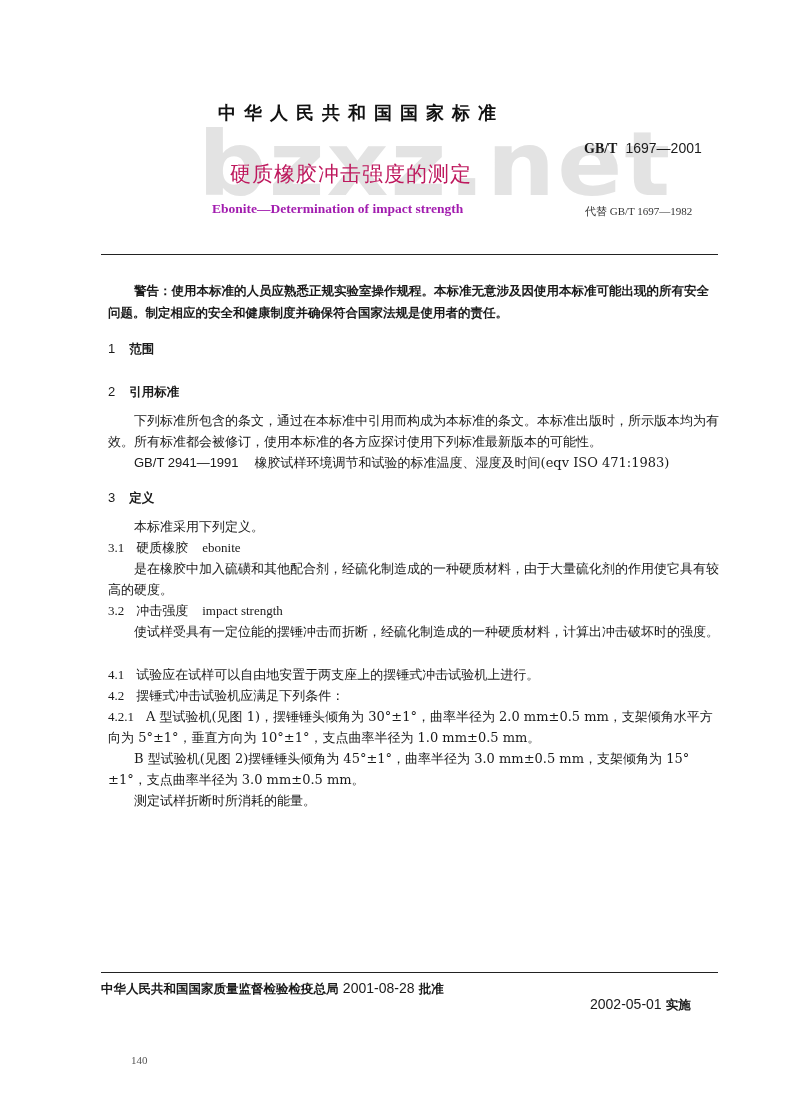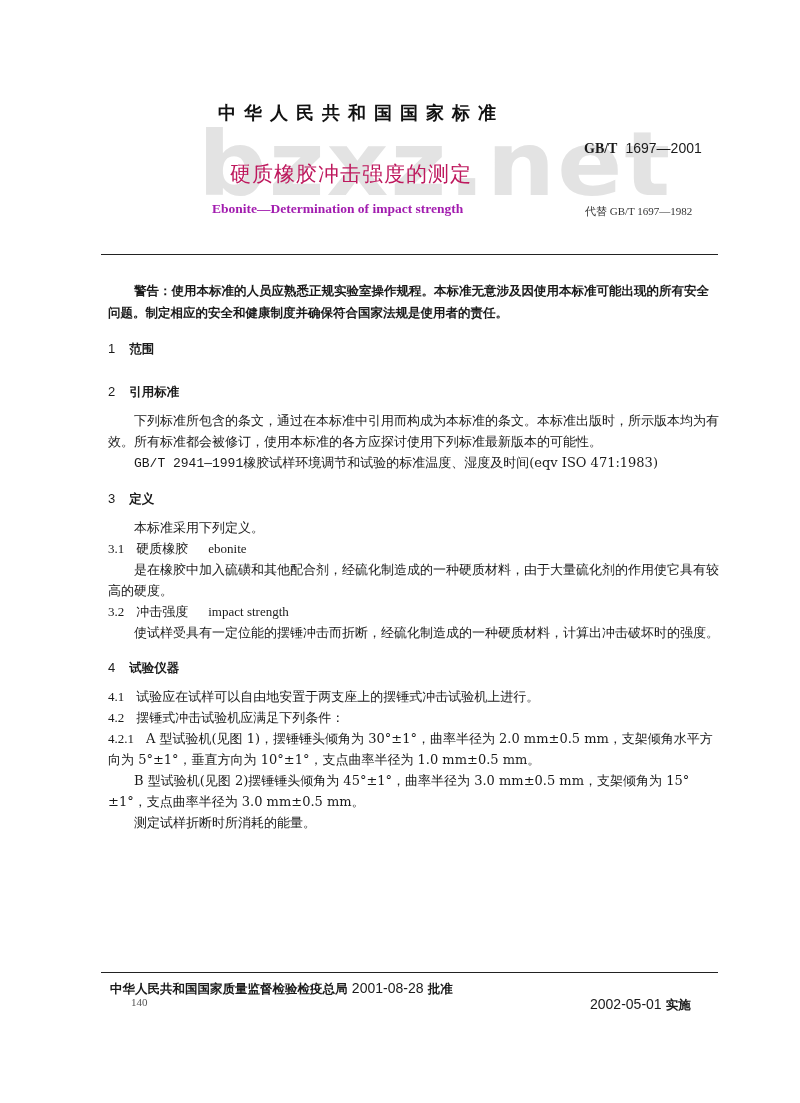--- a/index.html
+++ b/index.html
@@ -50,38 +50,38 @@
       left: 108px; top: 280px; width: 612px; font-size: 13px; line-height: 21px; z-index: 1;
     }
     .p { margin: 0; }
     .indent { text-indent: 26px; }
     .warning { font-family: "DejaVu Sans", "Liberation Sans", sans-serif; font-weight: bold; font-size: 12.5px; line-height: 22px; }
     .heading {
       font-family: "DejaVu Sans", "Liberation Sans", sans-serif; font-weight: bold; font-size: 12.5px;
     }
     .heading .num { font-family: "Liberation Sans", sans-serif; font-weight: normal; font-size: 13px; margin-right: 14px; }
     .subnum { font-family: Liberation Serif, serif; font-size: 13px; margin-right: 12px; }
-    .term-en { margin-left: 20px; font-family: "Liberation Serif", serif; }
-    .ref-code { font-family: Liberation Mono, monospace; }
+    .term-en { margin-left: 14px; font-family: "Liberation Serif", serif; }
+    .ref-code { font-family: Liberation Sans, sans-serif; margin-right: 16px; }
 
     .gap-s { height: 8px; }
     .gap-m { height: 14px; }
 
     .footer-left {
-      left: 110px; top: 980px;
+      left: 101px; top: 980px;
       font-family: "DejaVu Sans", "Liberation Sans", sans-serif; font-weight: bold; font-size: 12.5px; text-align: center;
     }
     .footer-left .date { font-family: "Liberation Sans", sans-serif; font-weight: normal; font-size: 14px; }
     .footer-right {
       left: 590px; top: 996px;
       font-family: "Liberation Sans", sans-serif; font-size: 14px;
     }
     .footer-right .cn { font-family: "DejaVu Sans", sans-serif; font-weight: bold; font-size: 12.5px; margin-left: 4px; }
     .page-number {
-      left: 131px; top: 996px; font-size: 11px; color: #555;
+      left: 131px; top: 1054px; font-size: 11px; color: #555;
       font-family: "Liberation Serif", serif;
     }
   </style>
 </head>
 <body>
 
 <div class="abs watermark">bzxz.net</div>
 
 <div class="abs header-std">中华人民共和国国家标准</div>
 
@@ -123,23 +123,20 @@
   <p class="p">
     <span class="subnum">3.1</span><span>硬质橡胶</span><span class="term-en">ebonite</span>
   </p>
   <p class="p indent">是在橡胶中加入硫磺和其他配合剂，经硫化制造成的一种硬质材料，由于大量硫化剂的作用使它具有较高的硬度。</p>
   <p class="p">
     <span class="subnum">3.2</span><span>冲击强度</span><span class="term-en">impact strength</span>
   </p>
   <p class="p indent">使试样受具有一定位能的摆锤冲击而折断，经硫化制造成的一种硬质材料，计算出冲击破坏时的强度。</p>
   <div class="gap-m"></div>
 
-  <div class="heading">
-    <span class="num">4</span><span>试验仪器</span>
-  </div>
   <div class="gap-s"></div>
   <p class="p">
     <span class="subnum">4.1</span><span>试验应在试样可以自由地安置于两支座上的摆锤式冲击试验机上进行。</span>
   </p>
   <p class="p">
     <span class="subnum">4.2</span><span>摆锤式冲击试验机应满足下列条件：</span>
   </p>
   <p class="p">
     <span class="subnum">4.2.1</span><span>A 型试验机(见图 1)，摆锤锤头倾角为 30°±1°，曲率半径为 2.0 mm±0.5 mm，支架倾角水平方向为 5°±1°，垂直方向为 10°±1°，支点曲率半径为 1.0 mm±0.5 mm。</span>
   </p>

